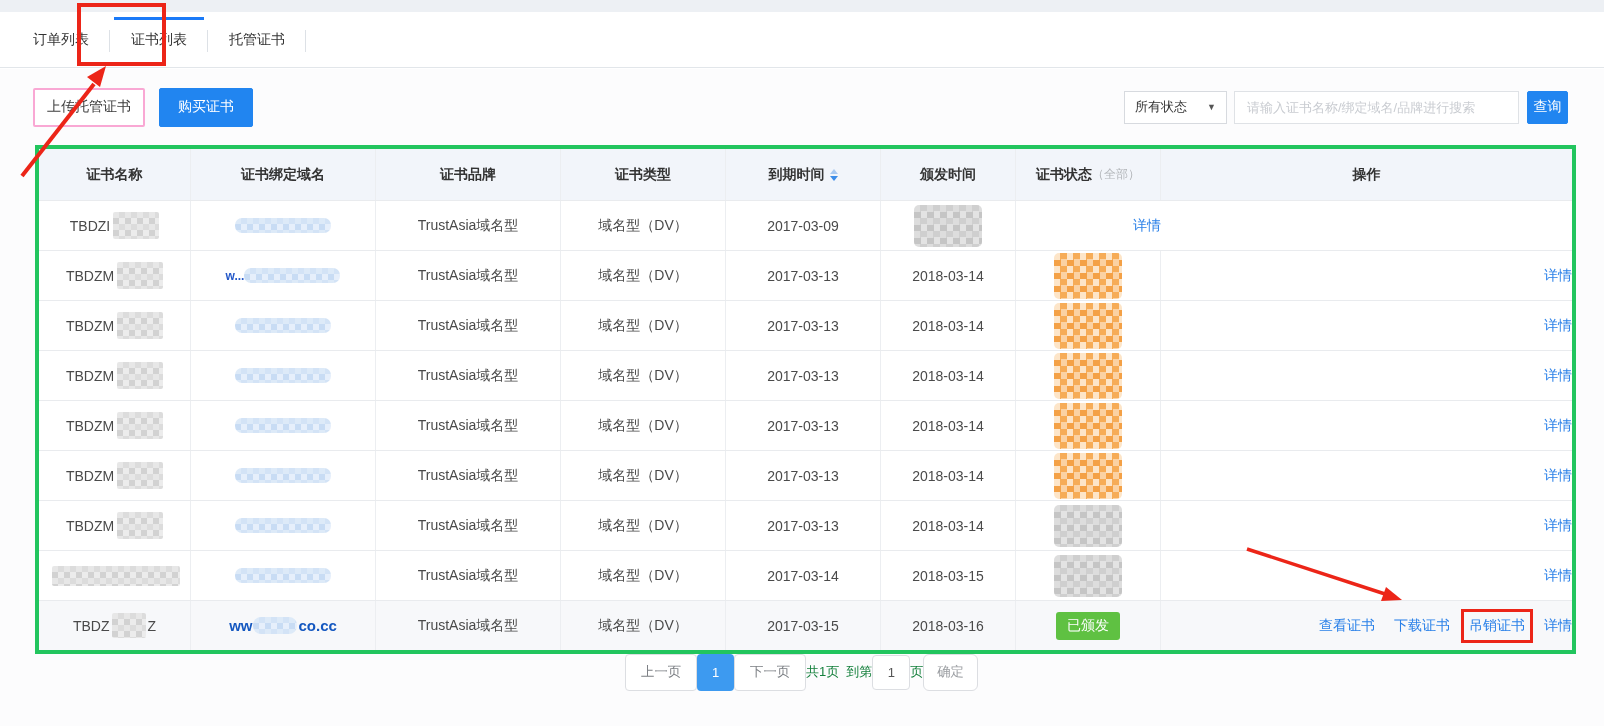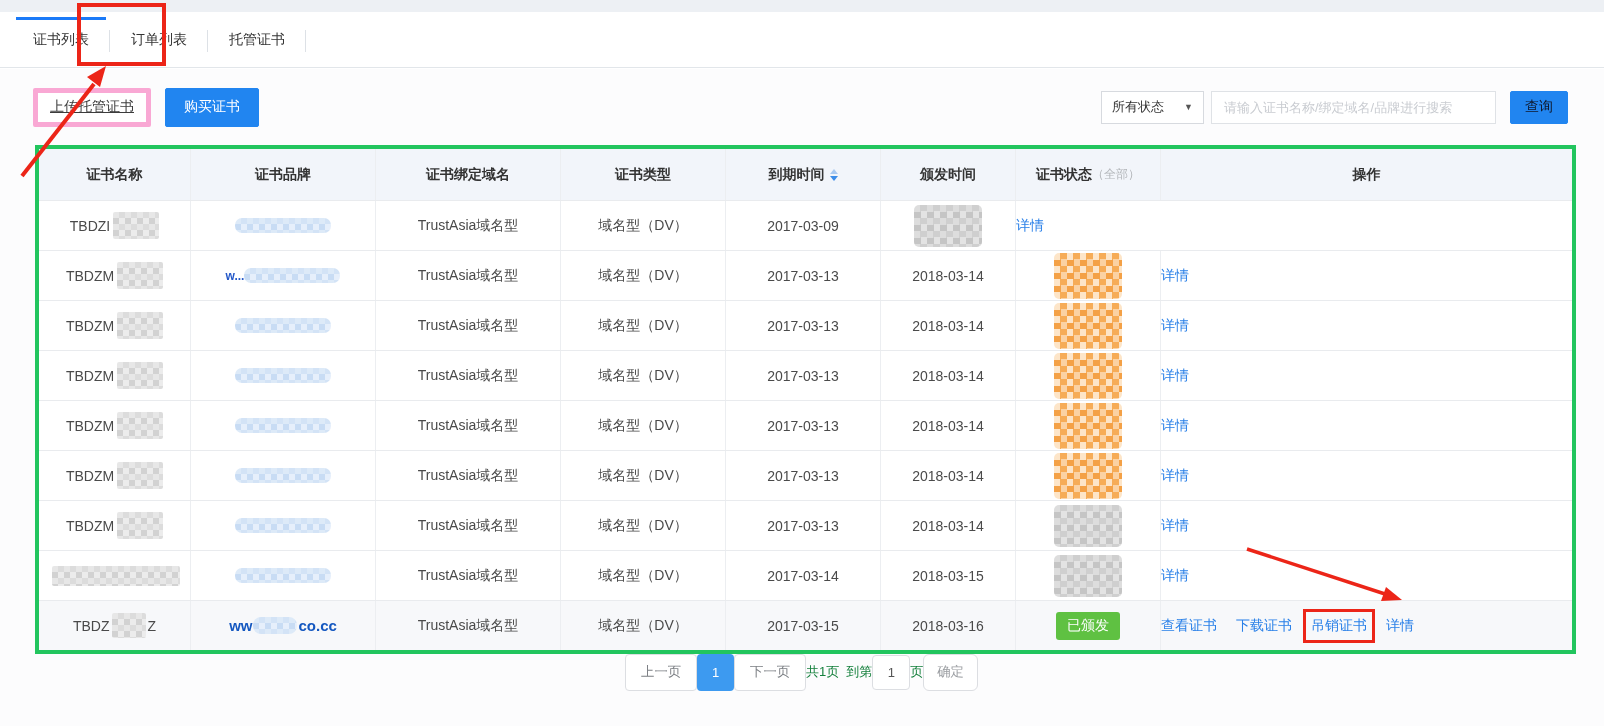--- a/index.html
+++ b/index.html
@@ -14,31 +14,31 @@
   .tabbar{position:absolute;left:0;top:12px;width:1604px;height:56px;background:#fff;
           border-bottom:1px solid #e2e6ea;display:flex;align-items:stretch;padding-left:12px;box-sizing:border-box;z-index:2;}
   .tab{position:relative;display:flex;align-items:center;padding:0 21px;font-size:14px;color:#333;cursor:pointer;}
   .tab .divider{position:absolute;right:0;top:18px;width:1px;height:22px;background:#dde1e6;}
   .tab.active::before{content:"";position:absolute;left:4px;right:4px;top:5px;height:3px;background:#1a7af8;}
   
   .content-bg{position:absolute;left:0;top:69px;right:0;bottom:0;background:#fcfcfd;z-index:0;}
   
   .toolbar{position:absolute;left:33px;top:87px;width:1535px;height:40px;display:flex;align-items:center;z-index:2;}
   .btn{display:inline-flex;align-items:center;justify-content:center;box-sizing:border-box;cursor:pointer;border-radius:2px;}
-  .btn-plain{height:39px;padding:0 12px;background:#fff;border:5px solid #f9a8d4;color:#3c3c3c;font-size:14px;text-decoration:underline;}
+  .btn-plain{height:39px;padding:0 12px;background:#fff;border:2px solid #f9a8d4;color:#3c3c3c;font-size:14px;}
   .btn-primary{height:39px;padding:0 18px;background:#2185f0;border:1px solid #2185f0;color:#fff;font-size:14px;margin-left:14px;}
   .toolbar .spacer{flex:1;}
   .select-box{height:33px;width:103px;box-sizing:border-box;border:1px solid #d7dadf;background:#fff;
               display:flex;align-items:center;justify-content:space-between;padding:0 10px;color:#333;font-size:13px;cursor:pointer;}
   .select-box .caret{font-size:9px;color:#555;}
   .search-input{height:33px;width:285px;box-sizing:border-box;border:1px solid #dfe2e6;background:#fff;
                 margin-left:7px;padding:0 12px;font-size:13px;color:#333;outline:none;
                 font-family:"Liberation Sans","DejaVu Sans",sans-serif;}
   .search-input::placeholder{color:#c9ccd1;}
-  .btn-search{height:33px;width:58px;padding:0;background:#2185f0;border:1px solid #2185f0;color:#0f172a;font-size:14px;margin-left:14px;}
+  .btn-search{height:33px;width:41px;padding:0;background:#2185f0;border:1px solid #2185f0;color:#ffffff;font-size:14px;margin-left:8px;}
   
   .table{position:absolute;left:35px;top:145px;width:1533px;z-index:1;background:#fff;
          border:4px solid #22c55e;box-sizing:content-box;}
   .thead,.tr{display:grid;grid-template-columns:152px 185px 185px 165px 155px 135px 145px 411px;}
   .thead{height:51px;background:#f2f5fa;border-bottom:1px solid #e9ebee;}
   .tr{height:49px;border-bottom:1px solid #e9ebee;background:#fff;}
   .tr:last-child{border-bottom:none;background:#f7f8fa;}
   .th,.td{display:flex;align-items:center;justify-content:center;border-right:1px solid #eceef1;
           overflow:hidden;position:relative;}
   .th:last-child,.td:last-child{border-right:none;}
@@ -57,21 +57,21 @@
   .redact-name.mid{width:34px;height:25px;margin:0 2px;}
   .redact-name.wide{width:128px;height:20px;}
   .redact-domain{width:96px;height:15px;border-radius:7px;}
   .redact-domain.mid{width:44px;height:17px;margin:0 1px;border-radius:8px;}
   .domain-prefix,.domain-suffix{color:#2458c8;font-weight:bold;font-size:12px;}
   .cell-domain.domain-link .domain-prefix,.cell-domain.domain-link .domain-suffix{color:#1558c0;font-size:15px;}
   .status-block{width:68px;border-radius:5px;background-size:13px 13px;}
   .st-gray{height:42px;background-image:conic-gradient(#cfcfcf 25%,#e3e3e3 0 50%,#c5c5c5 0 75%,#dddddd 0);}
   .st-orange{height:46px;background-image:conic-gradient(#f6ac57 25%,#fbd2a3 0 50%,#f4a146 0 75%,#fde5c8 0);}
   .badge-issued{display:inline-block;background:#5fc142;color:#fff;font-size:14px;padding:5px 11px;border-radius:3px;}
-  .ops{display:flex;align-items:center;justify-content:flex-start;gap:19px;}
+  .ops{display:flex;align-items:center;justify-content:flex-end;gap:19px;}
   .op-link{color:#2a80e8;cursor:pointer;text-decoration:none;font-size:14px;white-space:nowrap;}
   .op-link.annotated{outline:3px solid #ec2518;outline-offset:5px;}
   
   .pagination{position:absolute;left:35px;top:652px;width:1533px;height:40px;z-index:1;
               display:flex;align-items:center;justify-content:center;gap:0;font-size:13px;color:#333;}
   .pg-btn{height:37px;padding:0 15px;background:#fff;border:1px solid #dcdee2;border-radius:4px;
           color:#7d8085;display:inline-flex;align-items:center;cursor:pointer;box-sizing:border-box;}
   .pg-num{height:37px;width:37px;background:#3d9af0;border-radius:4px;color:#fff;
           display:inline-flex;align-items:center;justify-content:center;cursor:pointer;}
   .pg-text{color:#15803d;}
@@ -85,26 +85,26 @@
   .anno-tab-box{position:absolute;left:77px;top:3px;width:89px;height:63px;border:4px solid #ec2518;
                 z-index:40;pointer-events:none;box-sizing:border-box;}
   .anno-svg{position:absolute;left:0;top:0;width:1604px;height:726px;z-index:41;pointer-events:none;}
 </style>
 </head>
 <body>
 
 <div class="top-strip"></div>
 
 <div class="tabbar">
+  <div class="tab">
+    <span>订单列表</span>
+    <span class="divider"></span>
+  </div>
   <div class="tab active">
     <span>证书列表</span>
-    <span class="divider"></span>
-  </div>
-  <div class="tab">
-    <span>订单列表</span>
     <span class="divider"></span>
   </div>
   <div class="tab">
     <span>托管证书</span>
     <span class="divider"></span>
   </div>
 </div>
 
 <div class="content-bg"></div>
 
@@ -116,22 +116,22 @@
     <span>所有状态</span>
     <span class="caret">▼</span>
   </div>
   <input class="search-input" type="text" placeholder="请输入证书名称/绑定域名/品牌进行搜索" style="">
   <button class="btn btn-search">查询</button>
 </div>
 
 <div class="table">
   <div class="thead">
     <div class="th">证书名称</div>
+    <div class="th">证书绑定域名</div>
     <div class="th">证书品牌</div>
-    <div class="th">证书绑定域名</div>
     <div class="th">证书类型</div>
     <div class="th">
       <span>到期时间</span>
       <span class="sort">
           <i class="up"></i>
           <i class="down"></i>
         </span>
     </div>
     <div class="th">颁发时间</div>
     <div class="th">

